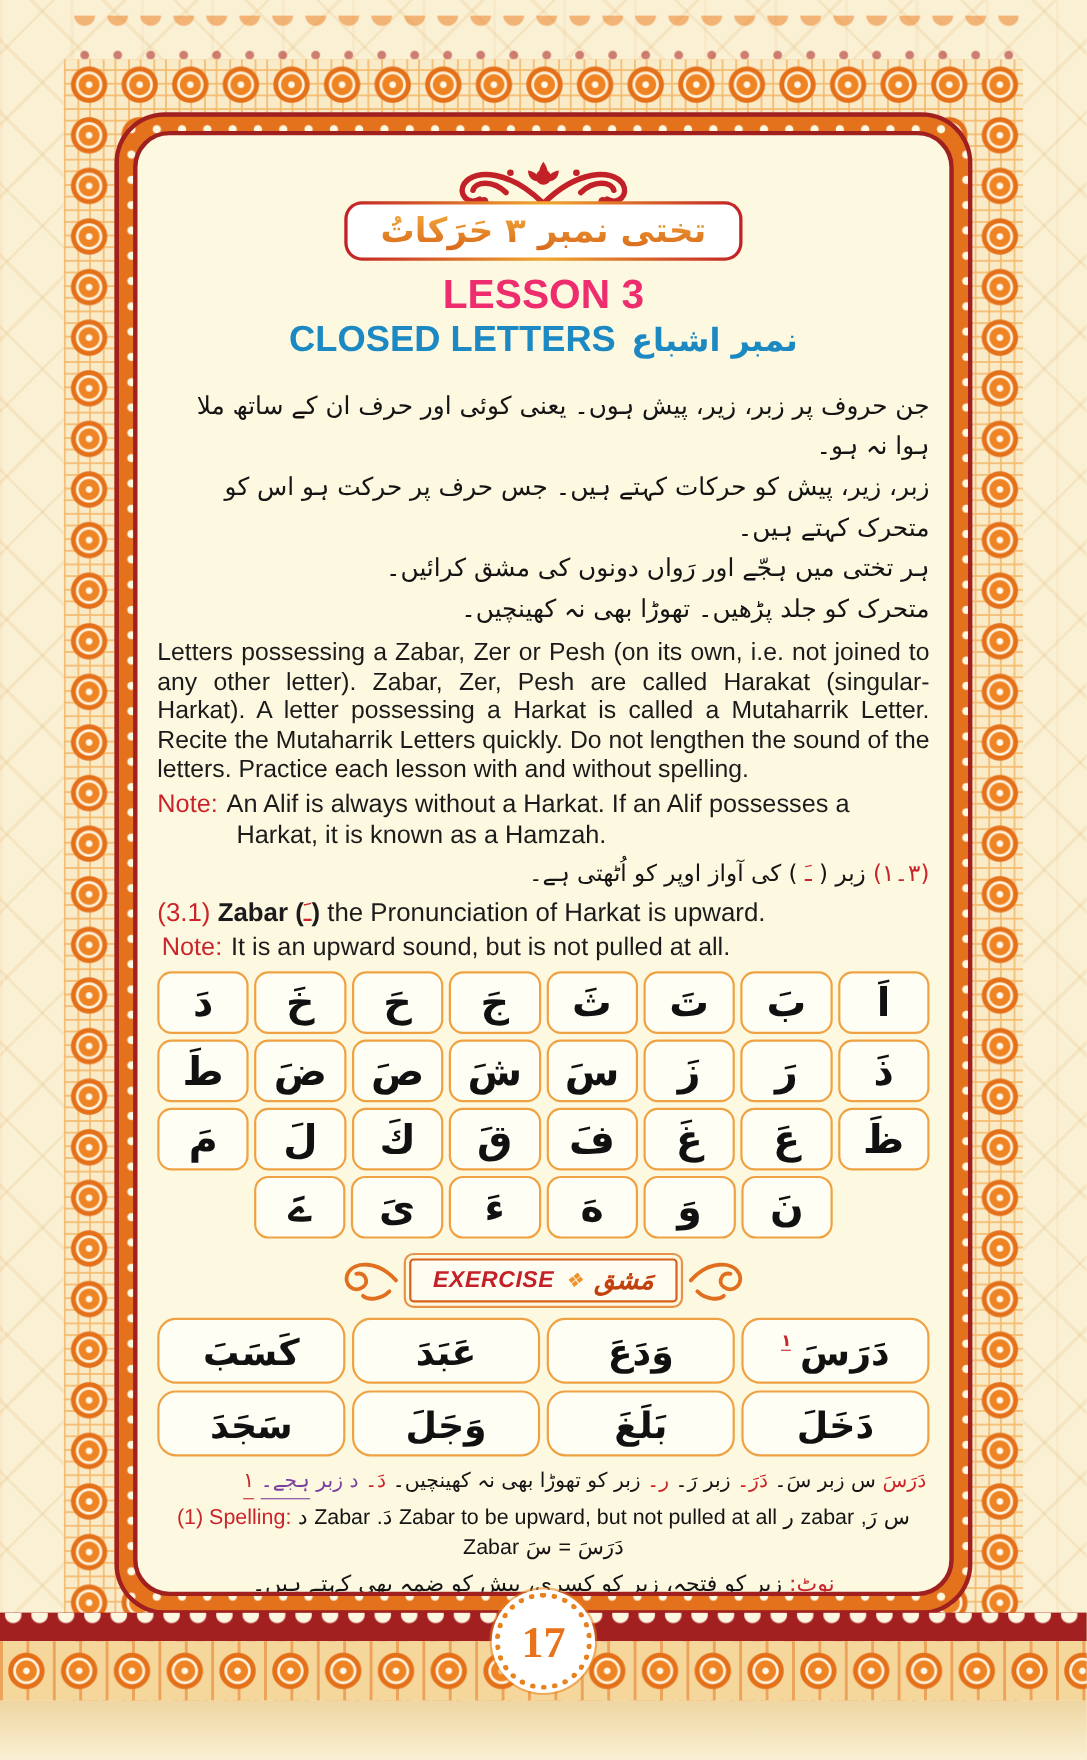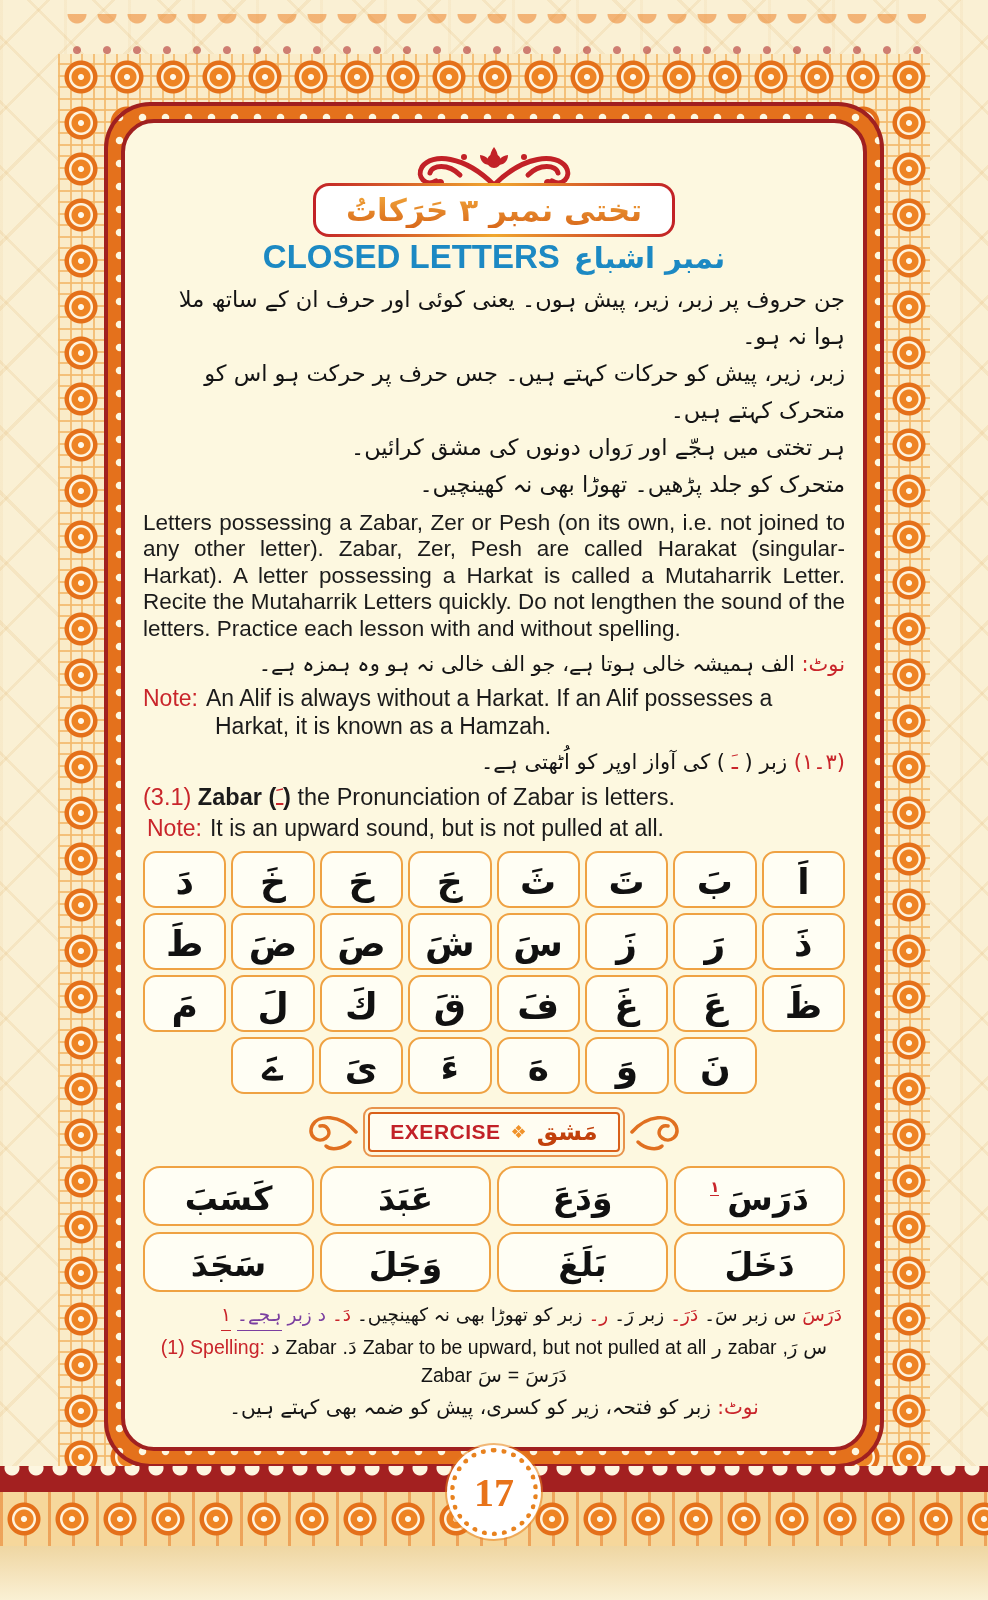--- a/index.html
+++ b/index.html
@@ -56,21 +56,21 @@
   .pill{background:#FFFFFF;border-radius:13px;padding:6px 30px;}
   .pill-title{font-family:"DejaVu Sans",sans-serif;font-weight:bold;font-size:31px;
     background:linear-gradient(180deg,#F2A93B,#D8671A);
     -webkit-background-clip:text;background-clip:text;color:transparent;direction:rtl;}
   .lesson{margin-top:12px;font-size:37px;font-weight:bold;color:#EE2D6F;line-height:1.05;}
   .closed{font-size:33px;font-weight:bold;color:#1C89C3;line-height:1.2;}
   .closed .ar{font-family:"DejaVu Sans",sans-serif;font-size:29px;margin-left:14px;}
 
   
   .urdu{font-family:"DejaVu Sans",sans-serif;direction:rtl;text-align:right;
-    font-size:22.5px;color:#141414;line-height:37px;margin-top:4px;}
+    font-size:22.5px;color:#141414;line-height:37px;margin-top:24px;}
   
   .eng{font-size:22.5px;color:#1B1B1B;text-align:justify;line-height:26.5px;margin-top:7px;}
 
   .red{color:#C9252B;}
   .note-ur{font-family:"DejaVu Sans",sans-serif;direction:rtl;text-align:right;
     font-size:21px;line-height:34px;margin-top:5px;color:#141414;}
   .note-en{font-size:23px;text-align:left;line-height:28px;margin-top:3px;color:#1B1B1B;
     padding-left:4px;}
   .note-en .lbl{color:#C9252B;margin-right:8px;}
   .hang{padding-left:72px;text-indent:-72px;}
@@ -83,21 +83,21 @@
   .lrow.first{margin-top:0;}
   .lrow4{width:75%;margin:5px auto 0;}
   .cell{flex:1;height:57px;background:#FFFEF4;border:2.5px solid #EFA243;border-radius:13px;
     font-family:"DejaVu Sans",sans-serif;font-size:36px;font-weight:bold;color:#111;
     display:flex;align-items:center;justify-content:center;line-height:1;padding-top:4px;
     box-sizing:border-box;}
 
   
   .ex-wrap{display:flex;align-items:center;justify-content:center;gap:10px;margin-top:10px;height:56px;}
   .ex-box{border:2px solid #D9601A;outline:2px solid #E8934C;outline-offset:3px;
-    border-radius:4px;background:#FFFDF2;padding:4px 20px;display:flex;align-items:center;gap:10px;}
+    border-radius:4px;background:#FFFDF2;padding:4px 20px;display:flex;align-items:center;gap:10px;font-style:italic;}
   .ex-en{color:#C22128;font-weight:bold;font-size:21px;letter-spacing:.5px;}
   .ex-diamond{color:#F0922B;font-size:18px;}
   .ex-ar{font-family:"DejaVu Sans",sans-serif;color:#c2410c;font-weight:bold;font-size:24px;direction:rtl;}
 
   
   .wrow{display:flex;direction:rtl;gap:6px;margin-top:6px;}
   .wcell{flex:1;height:60px;background:#FFFEF4;border:2.5px solid #EFA243;border-radius:17px;
     font-family:"DejaVu Sans",sans-serif;font-size:33px;font-weight:bold;color:#111;
     display:flex;align-items:center;justify-content:center;direction:rtl;line-height:1;
     padding-top:4px;box-sizing:border-box;}
@@ -158,56 +158,53 @@
       </g>
     </svg>
 
     
     <div class="pill-border">
       <div class="pill">
         <span class="pill-title">تختی نمبر ۳ حَرَکاتُ</span>
       </div>
     </div>
 
+    <div class="lesson">LESSON 3</div>
     <div class="closed">
       <span>CLOSED LETTERS</span><span class="ar">نمبر اشباع</span>
     </div>
 
     
     <div class="urdu">
       <div>جن حروف پر زبر، زیر، پیش ہوں۔ یعنی کوئی اور حرف ان کے ساتھ ملا ہوا نہ ہو۔</div>
       <div>زبر، زیر، پیش کو حرکات کہتے ہیں۔ جس حرف پر حرکت ہو اس کو متحرک کہتے ہیں۔</div>
       <div>ہر تختی میں ہجّے اور رَواں دونوں کی مشق کرائیں۔</div>
       <div>متحرک کو جلد پڑھیں۔ تھوڑا بھی نہ کھینچیں۔</div>
     </div>
 
     
     <div class="eng">Letters possessing a Zabar, Zer or Pesh (on its own, i.e. not joined to any other letter). Zabar, Zer, Pesh are called Harakat (singular- Harkat). A letter possessing a Harkat is called a Mutaharrik Letter. Recite the Mutaharrik Letters quickly. Do not lengthen the sound of the letters. Practice each lesson with and without spelling.</div>
 
     
-    <div class="note-ur">
-      <span class="red">نوٹ:</span>
-      <span>الف ہمیشہ خالی ہوتا ہے، جو الف خالی نہ ہو وہ ہمزہ ہے۔</span>
-    </div>
     <div class="note-en hang">
       <span class="lbl">Note:</span><span>An Alif is always without a Harkat. If an Alif possesses a Harkat, it is known as a Hamzah.</span>
     </div>
 
     
     <div class="note-ur">
       <span class="red">(۳۔۱)</span>
       <span>زبر (</span>
       <span class="red">ـَ</span>
       <span>) کی آواز اوپر کو اُٹھتی ہے۔</span>
     </div>
     <div class="s31-en">
       <span class="red">(3.1)</span>
       <b>Zabar</b>
       <b>(</b><span class="red">ـَ</span><b>)</b>
-      <span>the Pronunciation of Zabar is letters.</span>
+      <span>the Pronunciation of Harkat is upward.</span>
     </div>
     <div class="note-en">
       <span class="lbl">Note:</span><span>It is an upward sound, but is not pulled at all.</span>
     </div>
 
     
     <div class="grid">
       <div class="lrow first">
         <div class="cell">اَ</div>
         <div class="cell">بَ</div>

